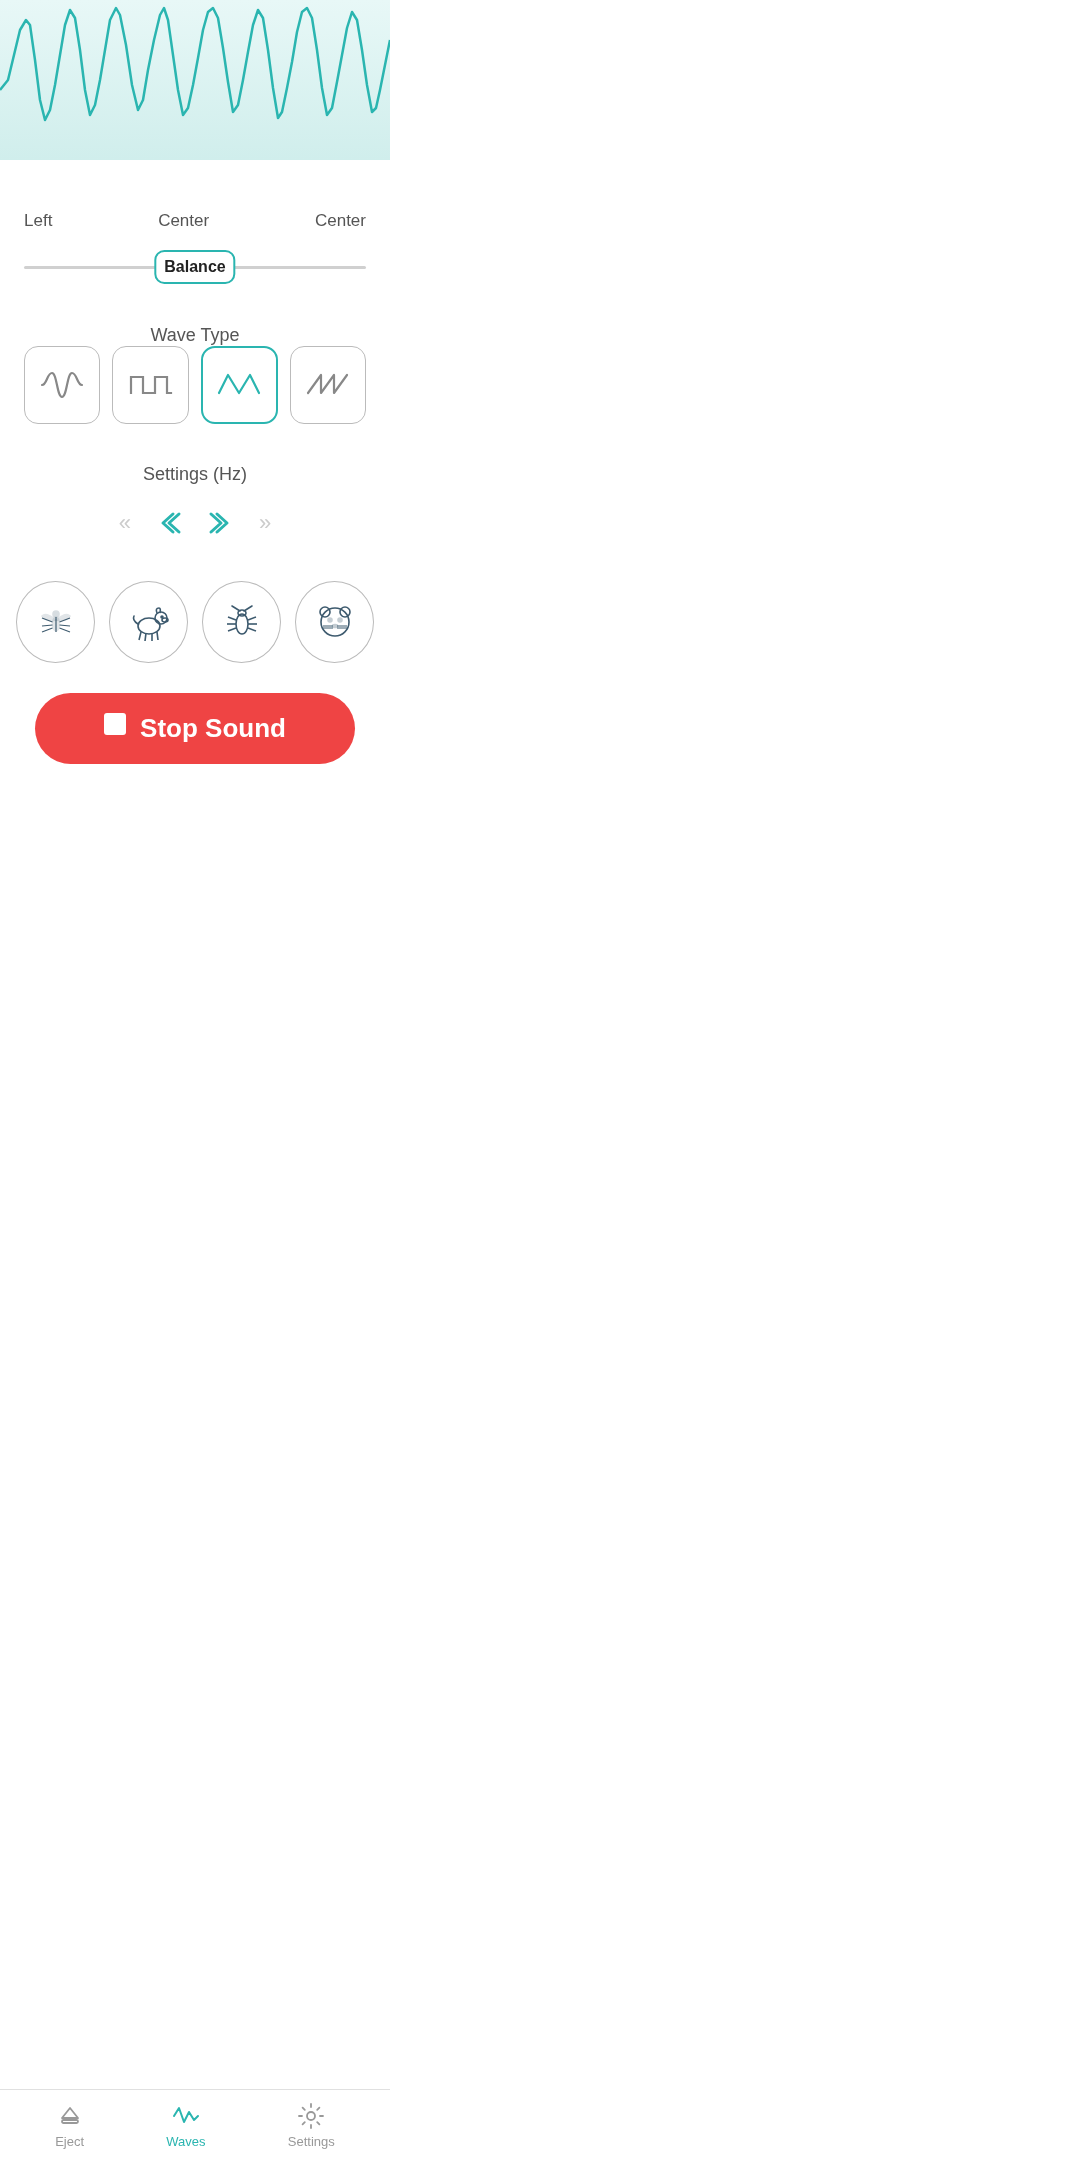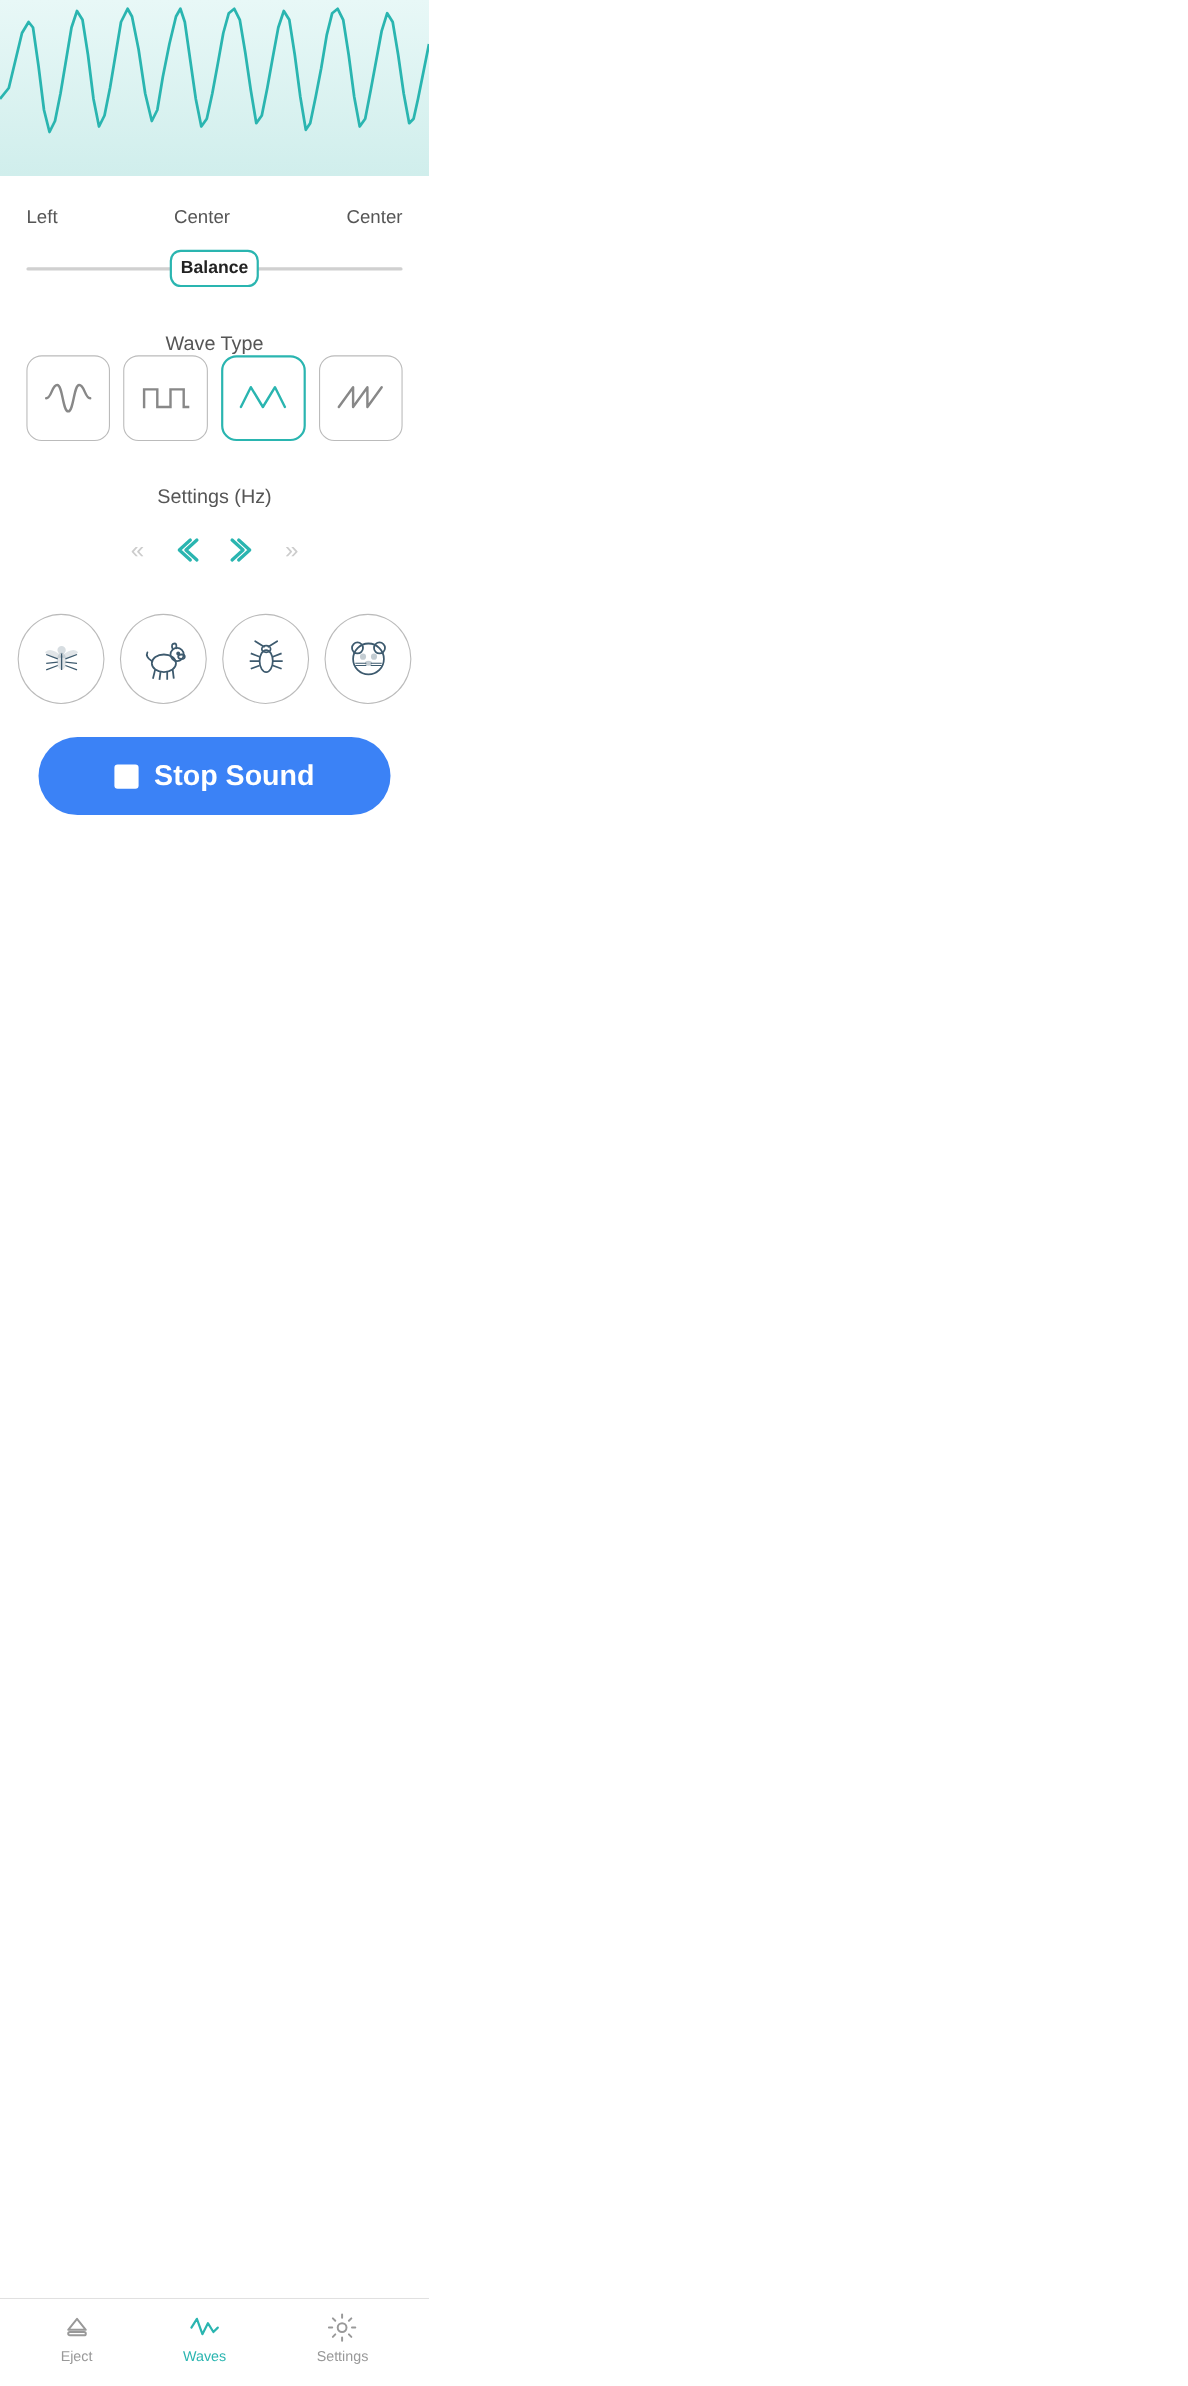--- a/index.html
+++ b/index.html
@@ -34,20 +34,21 @@
 
     .balance-labels {
       display: flex;
       justify-content: space-between;
       margin-bottom: 14px;
     }
 
     .balance-label {
       font-size: 17px;
       color: #555;
+      margin-top: 23px;
     }
 
     .slider-container {
       position: relative;
       display: flex;
       align-items: center;
       height: 44px;
     }
 
     .slider-track {
@@ -185,30 +186,29 @@
     }
 
     
     .stop-sound-section {
       display: flex;
       justify-content: center;
       padding: 10px 24px 30px;
     }
 
     .stop-sound-btn {
-      background: #3b82f6;
+      background: #ef4444;
       color: #fff;
       border: none;
       border-radius: 50px;
       padding: 20px 60px;
       font-size: 26px;
       font-weight: 600;
       cursor: pointer;
       display: flex;
-      align-items: center;
       gap: 14px;
       width: 320px;
       justify-content: center;
     }
 
     .stop-icon {
       width: 22px;
       height: 22px;
       background: #fff;
       border-radius: 3px;

